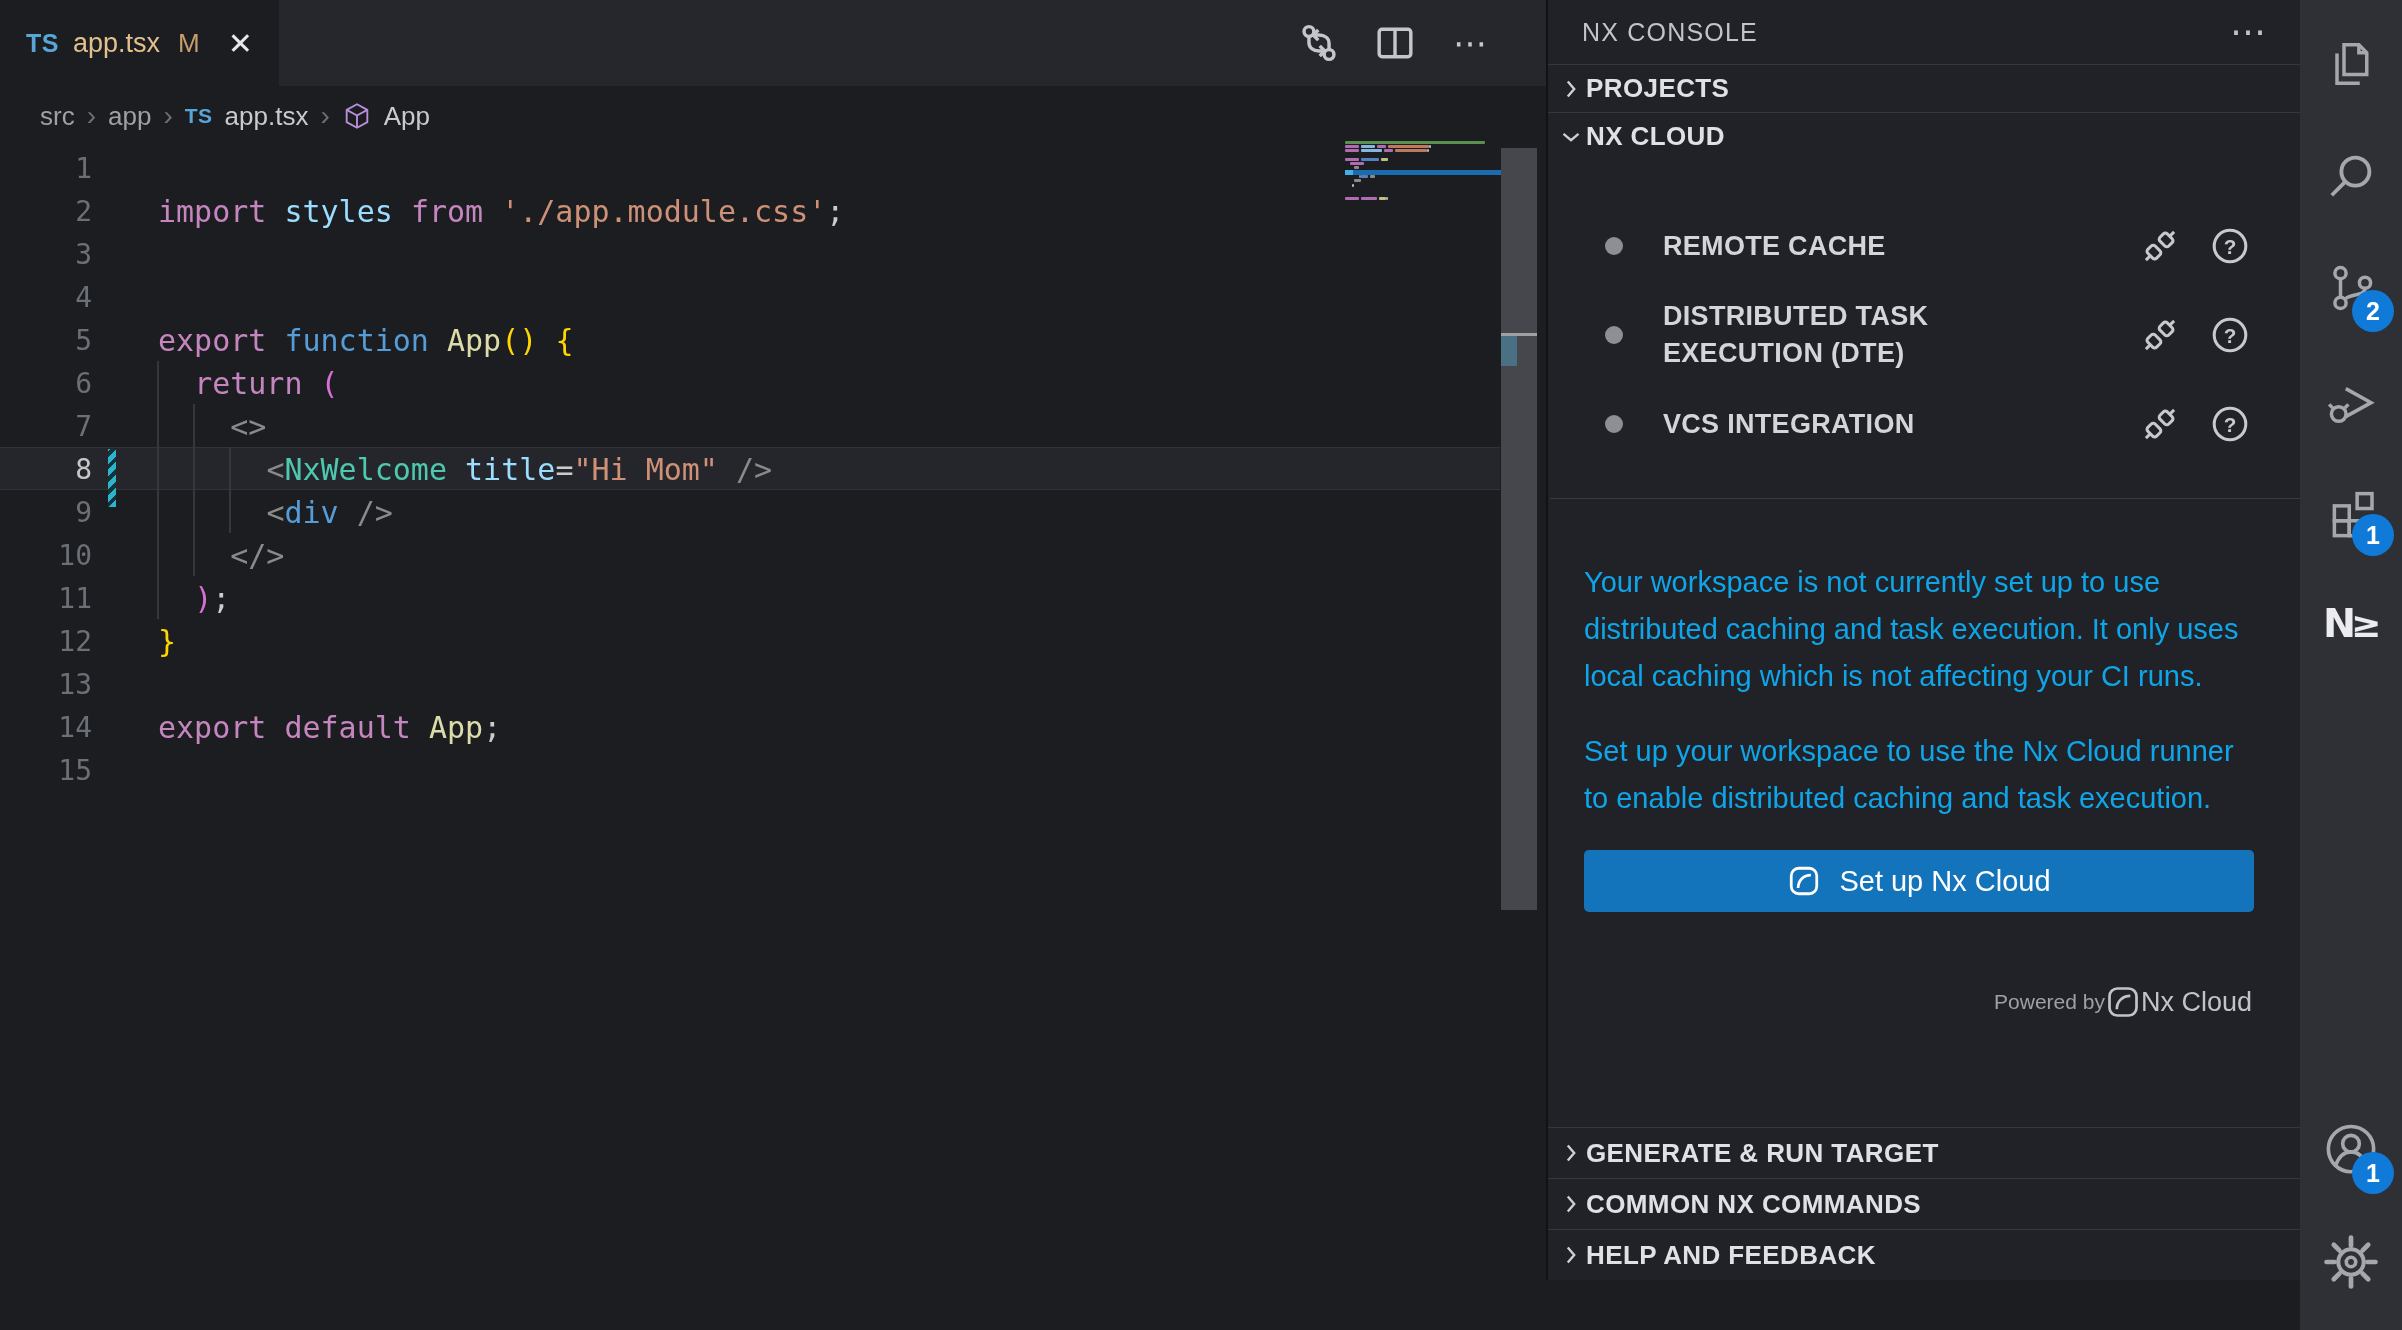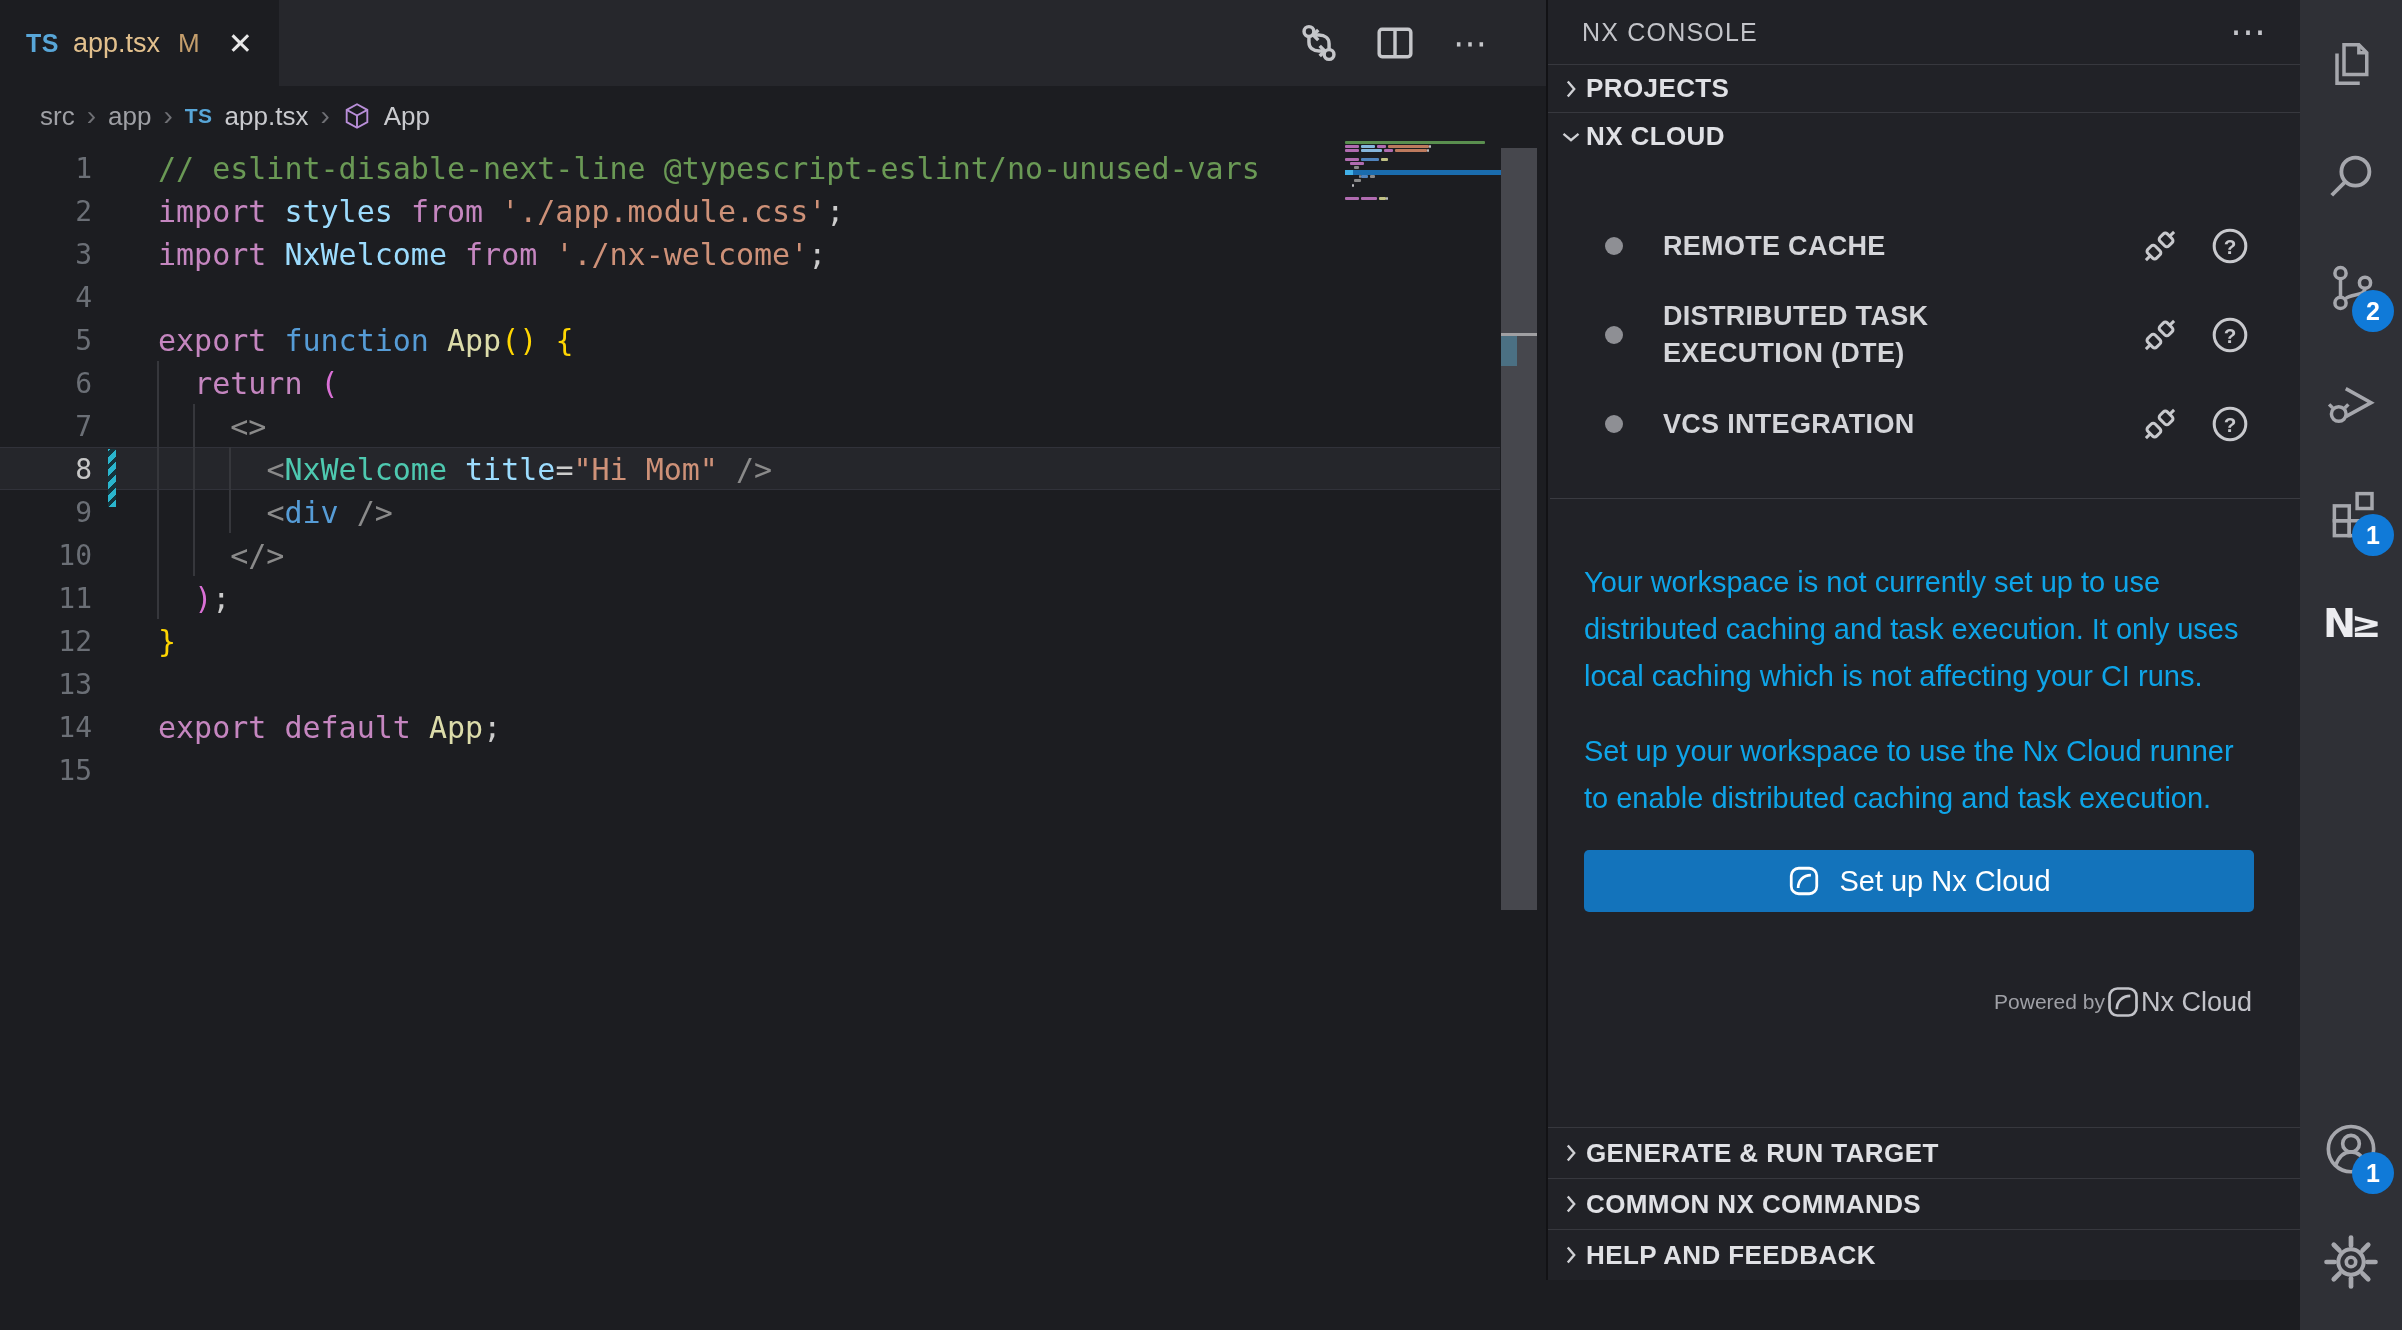--- a/index.html
+++ b/index.html
@@ -156,31 +156,29 @@
         </svg>
       </span>
       <span class="crumb bright">App</span>
     </div>
 
     <div class="code-area">
       <div id="lines">
           <div class="line">
             <span class="ln">1</span>
             <span class="modband"></span>
-            <span class="codeline"><span class="tk-cm">// eslint-disable-next-line @typescript-eslint/no-unused-vars</span></span>
           </div>
           <div class="line">
             <span class="ln">2</span>
             <span class="modband"></span>
             <span class="codeline"><span class="tk-kw">import</span><span class="tk-p"> </span><span class="tk-var">styles</span><span class="tk-p"> </span><span class="tk-kw">from</span><span class="tk-p"> </span><span class="tk-str">'./app.module.css'</span><span class="tk-p">;</span></span>
           </div>
           <div class="line">
             <span class="ln">3</span>
             <span class="modband"></span>
-            <span class="codeline"><span class="tk-kw">import</span><span class="tk-p"> </span><span class="tk-var">NxWelcome</span><span class="tk-p"> </span><span class="tk-kw">from</span><span class="tk-p"> </span><span class="tk-str">'./nx-welcome'</span><span class="tk-p">;</span></span>
           </div>
           <div class="line">
             <span class="ln">4</span>
             <span class="modband"></span>
             <span class="codeline"></span>
           </div>
           <div class="line">
             <span class="ln">5</span>
             <span class="modband"></span>
             <span class="codeline"><span class="tk-kw">export</span><span class="tk-p"> </span><span class="tk-kw2">function</span><span class="tk-p"> </span><span class="tk-fn">App</span><span class="tk-b1">()</span><span class="tk-p"> </span><span class="tk-b1">{</span></span>

